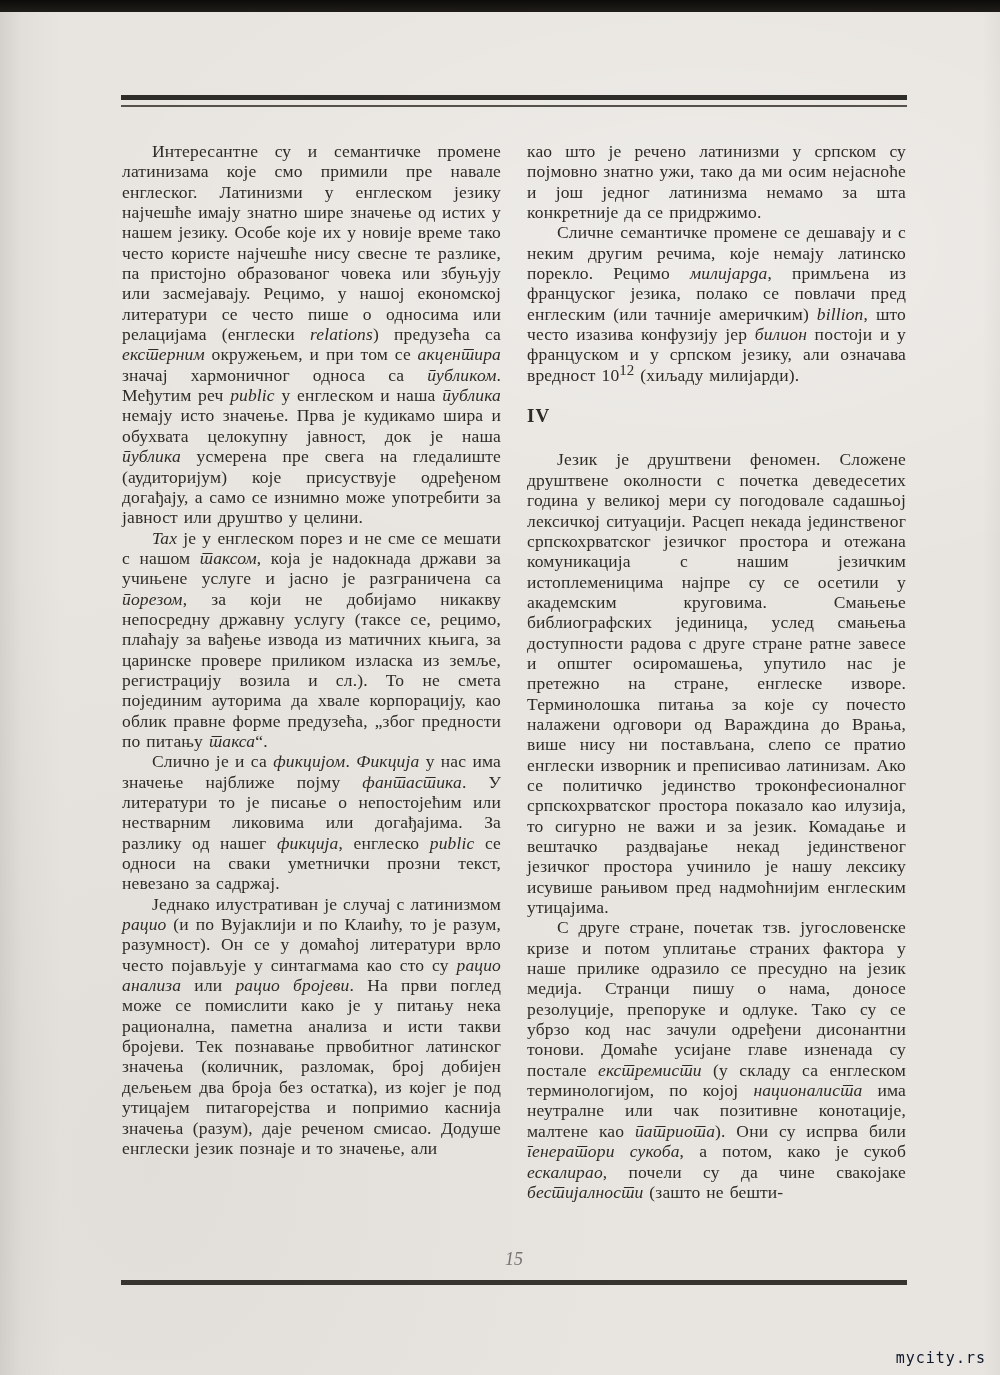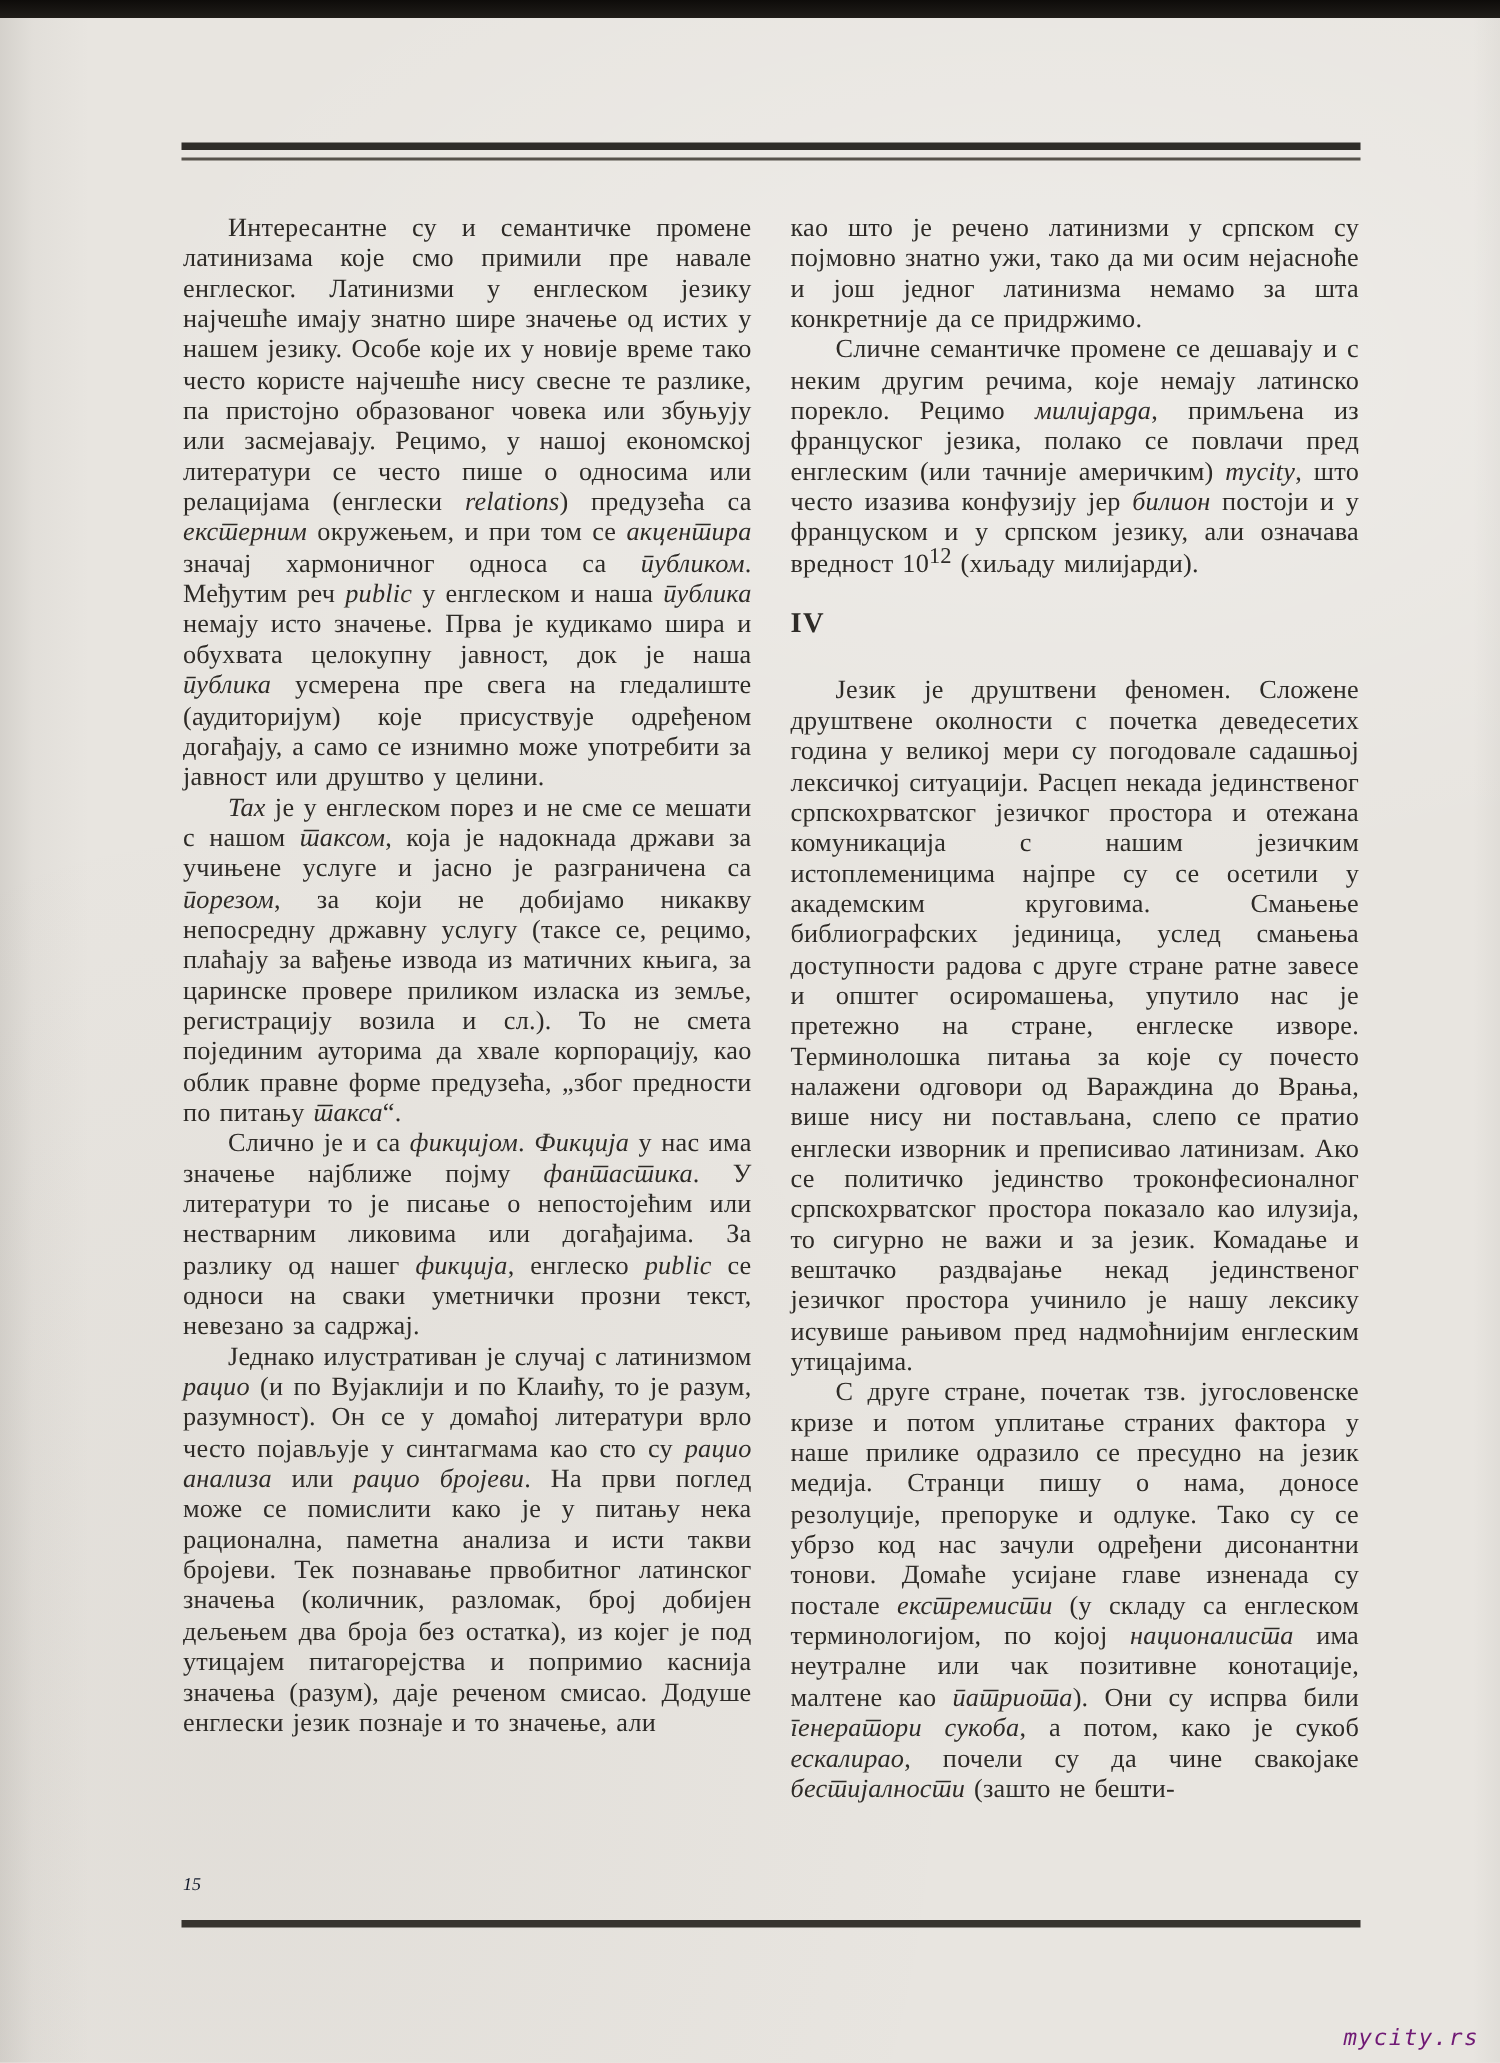--- a/index.html
+++ b/index.html
@@ -38,26 +38,26 @@
   .col p{margin:0;text-indent:30px;}
   .col p.noindent{text-indent:0;}
   .col i{font-style:italic;}
   .col sup{font-size:15px;line-height:0;vertical-align:6px;letter-spacing:0;}
   .section-heading{
     text-align:left;font-weight:bold;font-size:19px;letter-spacing:1px;
     margin:21px 0 23px 0;text-indent:0;
   }
   .page-number{
     position:absolute;left:122px;top:1249px;width:784px;
-    text-align:left;font-style:italic;font-size:12px;color:#0f172a;
+    text-align:center;font-style:italic;font-size:18px;color:#737373;
   }
   .watermark{
     position:absolute;right:14px;top:1349px;
     font-family:"DejaVu Sans Mono",monospace;
-    font-size:15px;letter-spacing:1px;color:#701a75;font-style:italic;
+    font-size:15px;letter-spacing:1px;color:#0f172a;
   }
 </style>
 </head>
 <body>
 
 <div class="scan-top-bar"></div>
 
 <div class="rule-top">
   <div class="thick"></div>
   <div class="gap"></div>
@@ -66,21 +66,21 @@
 
 <div class="content">
   <div class="col">
       <p>Интересантне су и семантичке промене латинизама које смо примили пре навале енглеског. Латинизми у енглеском језику најчешће имају знатно шире значење од истих у нашем језику. Особе које их у новије време тако често користе најчешће нису свесне те разлике, па пристојно образованог човека или збуњују или засмејавају. Рецимо, у нашој економској литератури се често пише о односима или релацијама (енглески <i>relations</i>) предузећа са <i>екстерним</i> окружењем, и при том се <i>акцентира</i> значај хармоничног односа са <i>публиком</i>. Међутим реч <i>public</i> у енглеском и наша <i>публика</i> немају исто значење. Прва је кудикамо шира и обухвата целокупну јавност, док је наша <i>публика</i> усмерена пре свега на гледалиште (аудиторијум) које присуствује одређеном догађају, а само се изнимно може употребити за јавност или друштво у целини.</p>
       <p><i>Tax</i> је у енглеском порез и не сме се мешати с нашом <i>таксом</i>, која је надокнада држави за учињене услуге и јасно је разграничена са <i>порезом</i>, за који не добијамо никакву непосредну државну услугу (таксе се, рецимо, плаћају за вађење извода из матичних књига, за царинске провере приликом изласка из земље, регистрацију возила и сл.). То не смета појединим ауторима да хвале корпорацију, као облик правне форме предузећа, „због предности по питању <i>такса</i>“.</p>
       <p>Слично је и са <i>фикцијом</i>. <i>Фикција</i> у нас има значење најближе појму <i>фантастика</i>. У литератури то је писање о непостојећим или нестварним ликовима или догађајима. За разлику од нашег <i>фикција</i>, енглеско <i>public</i> се односи на сваки уметнички прозни текст, невезано за садржај.</p>
       <p>Једнако илустративан је случај с латинизмом <i>рацио</i> (и по Вујаклији и по Клаићу, то је разум, разумност). Он се у домаћој литератури врло често појављује у синтагмама као сто су <i>рацио анализа</i> или <i>рацио бројеви</i>. На први поглед може се помислити како је у питању нека рационална, паметна анализа и исти такви бројеви. Тек познавање првобитног латинског значења (количник, разломак, број добијен дељењем два броја без остатка), из којег је под утицајем питагорејства и попримио каснија значења (разум), даје реченом смисао. Додуше енглески језик познаје и то значење, али</p>
     </div>
   <div class="col">
       <p class="noindent">као што је речено латинизми у српском су појмовно знатно ужи, тако да ми осим нејасноће и још једног латинизма немамо за шта конкретније да се придржимо.</p>
-      <p>Сличне семантичке промене се дешавају и с неким другим речима, које немају латинско порекло. Рецимо <i>милијарда</i>, примљена из француског језика, полако се повлачи пред енглеским (или тачније америчким) <i>mycity</i>, што често изазива конфузију јер <i>билион</i> постоји и у француском и у српском језику, али означава вредност 10<sup>12</sup> (хиљаду милијарди).</p>
+      <p>Сличне семантичке промене се дешавају и с неким другим речима, које немају латинско порекло. Рецимо <i>милијарда</i>, примљена из француског језика, полако се повлачи пред енглеским (или тачније америчким) <i>billion</i>, што често изазива конфузију јер <i>билион</i> постоји и у француском и у српском језику, али означава вредност 10<sup>12</sup> (хиљаду милијарди).</p>
       <div class="section-heading">IV</div>
       <p>Језик је друштвени феномен. Сложене друштвене околности с почетка деведесетих година у великој мери су погодовале садашњој лексичкој ситуацији. Расцеп некада јединственог српскохрватског језичког простора и отежана комуникација с нашим језичким истоплеменицима најпре су се осетили у академским круговима. Смањење библиографских јединица, услед смањења доступности радова с друге стране ратне завесе и општег осиромашења, упутило нас је претежно на стране, енглеске изворе. Терминолошка питања за које су почесто налажени одговори од Вараждина до Врања, више нису ни постављана, слепо се пратио енглески изворник и преписивао латинизам. Ако се политичко јединство троконфесионалног српскохрватског простора показало као илузија, то сигурно не важи и за језик. Комадање и вештачко раздвајање некад јединственог језичког простора учинило је нашу лексику исувише рањивом пред надмоћнијим енглеским утицајима.</p>
       <p>С друге стране, почетак тзв. југословенске кризе и потом уплитање страних фактора у наше прилике одразило се пресудно на језик медија. Странци пишу о нама, доносе резолуције, препоруке и одлуке. Тако су се убрзо код нас зачули одређени дисонантни тонови. Домаће усијане главе изненада су постале <i>екстремисти</i> (у складу са енглеском терминологијом, по којој <i>националиста</i> има неутралне или чак позитивне конотације, малтене као <i>патриота</i>). Они су испрва били <i>генератори сукоба</i>, а потом, како је сукоб <i>ескалирао</i>, почели су да чине свакојаке <i>бестијалности</i> (зашто не бешти-</p>
     </div>
 </div>
 
 <div class="page-number">15</div>
 
 <div class="rule-bottom"></div>
 

